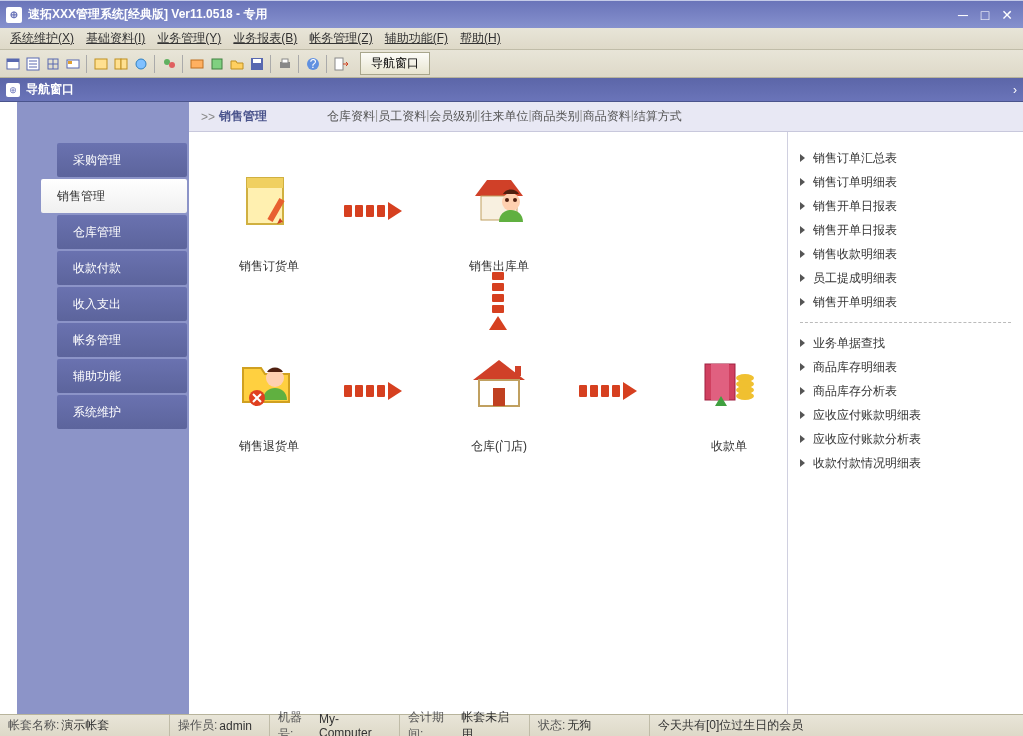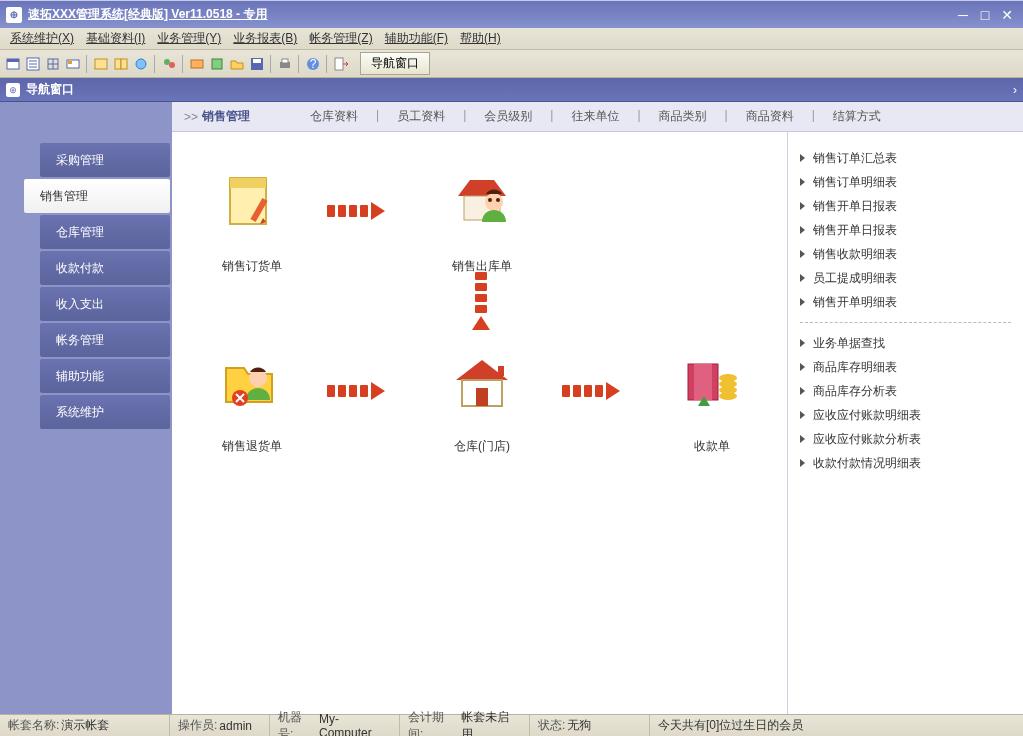--- a/index.html
+++ b/index.html
@@ -1,21 +1,21 @@
 <!DOCTYPE html>
 <html><head>
 <meta charset="utf-8">
 <style>
 * { margin: 0; padding: 0; box-sizing: border-box; font-family: "SimSun", "宋体", sans-serif; font-size: 12px; }
 body { width: 1023px; height: 736px; background: #fff; overflow: hidden; }
 
 
 .titlebar { height: 28px; background: linear-gradient(#6a74b9, #8691ce); display: flex; align-items: center; padding: 0 6px; color: #fff; border-top: 1px solid #c5cbe8; }
 .titlebar .app-icon { width: 16px; height: 16px; background: #fff; border-radius: 2px; margin-right: 6px; display: inline-flex; align-items: center; justify-content: center; color: #6a74b9; font-size: 10px; font-weight: bold; }
-.titlebar .title-text { flex: 1; font-weight: bold; text-decoration: underline; }
+.titlebar .title-text { flex: 1; font-weight: bold; }
 .titlebar .win-btn { width: 20px; height: 18px; margin-left: 2px; display: inline-flex; align-items: center; justify-content: center; cursor: pointer; color: #fff; font-size: 14px; }
 
 
 .menubar { height: 22px; background: linear-gradient(#e8e5d8, #ded9c8); border-bottom: 1px solid #c0bca8; display: flex; align-items: center; padding: 0 4px; }
 .menubar .menu-item { padding: 2px 6px; cursor: pointer; color: #333; text-decoration: underline; }
 
 
 .toolbar { height: 28px; background: linear-gradient(#e8e5d8, #ded9c8); border-bottom: 1px solid #b8b49c; display: flex; align-items: center; padding: 0 4px; gap: 2px; }
 .tbtn { width: 18px; height: 18px; cursor: pointer; display: inline-flex; align-items: center; justify-content: center; border-radius: 2px; }
 .tsep { width: 2px; height: 18px; border-left: 1px solid #aaa; margin: 0 2px; }
@@ -24,32 +24,32 @@
 
 .panel-header { height: 24px; background: linear-gradient(#5c66a8, #6a74b9); color: #fff; display: flex; align-items: center; padding: 0 6px; border-bottom: 1px solid #4a548c; }
 .panel-header .ph-icon { width: 14px; height: 14px; background: #fff; border-radius: 2px; margin-right: 6px; display: inline-flex; align-items: center; justify-content: center; color: #6a74b9; font-size: 9px; }
 .panel-header .ph-arrow { color: #fff; cursor: pointer; }
 .panel-header .ph-title { flex: 1; font-weight: bold; }
 
 
 .workspace { display: flex; height: 612px; }
 
 
-.sidebar { width: 172px; background: #8c94c8; display: flex; flex-direction: column; padding-top: 40px; }
+.sidebar { width: 172px; background: #8c94c8; display: flex; flex-direction: column; padding-top: 40px; margin-left: 17px; }
 .sidebar-item { height: 34px; margin: 1px 2px 1px 40px; background: linear-gradient(#6a72b0, #5c649c); color: #fff; display: flex; align-items: center; padding-left: 16px; cursor: pointer; border-radius: 2px; font-size: 13px; }
 .sidebar-item.active { background: linear-gradient(#fff, #f0f0f0); color: #333; margin-left: 24px; }
 
 
 .content { flex: 1; display: flex; flex-direction: column; background: #fff; }
 
 
 .crumbbar { height: 30px; background: #e8e8f4; border-bottom: 1px solid #c8c8dc; display: flex; align-items: center; padding: 0 12px; color: #555; }
 .crumb-prefix { color: #888; margin-right: 4px; }
 .crumb-current { color: #4a548c; font-weight: bold; }
-.crumb-links { margin-left: 60px; display: flex; gap: 18px; color: #555; }
+.crumb-links { margin-left: 60px; display: flex; gap: 0; color: #555; }
 .crumb-link { cursor: pointer; }
 .crumb-sep { color: #999; }
 
 
 .canvas-wrap { flex: 1; display: flex; }
 .canvas { flex: 1; position: relative; padding: 30px 20px; }
 .node { position: absolute; width: 100px; text-align: center; cursor: pointer; }
 .node .icon { width: 64px; height: 64px; margin: 0 auto; display: flex; align-items: center; justify-content: center; }
 .node .lbl { margin-top: 22px; color: #333; }
 .arrow-seg { position: absolute; display: flex; align-items: center; gap: 3px; }

